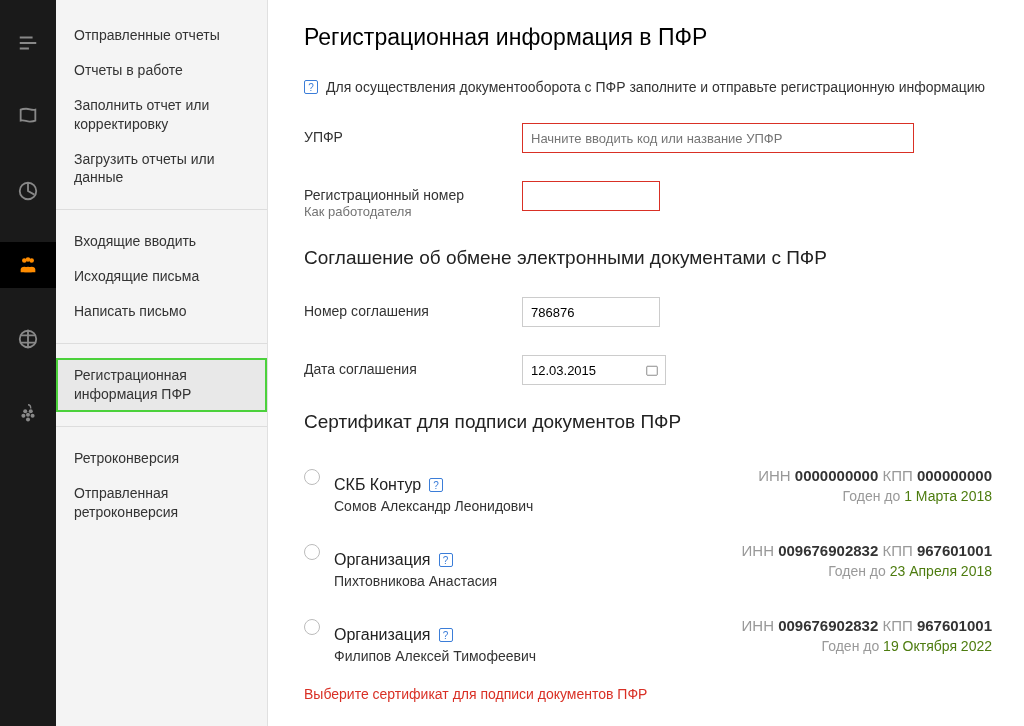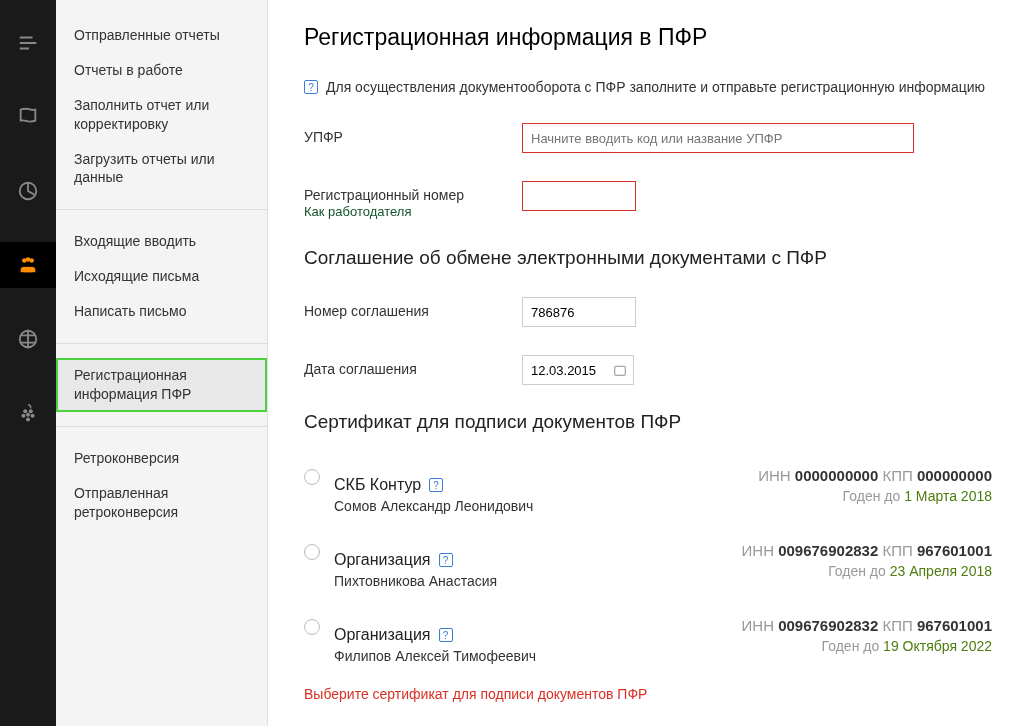--- a/index.html
+++ b/index.html
@@ -18,28 +18,28 @@
     
     .main { flex: 1; padding: 24px 32px 24px 36px; overflow: auto; }
     h1 { font-size: 23px; font-weight: 400; margin-bottom: 28px; color: #000000; }
     h2 { font-size: 19px; font-weight: 400; margin: 26px 0 20px; color: #222; }
     
     .info-line { display: flex; align-items: center; gap: 8px; margin-bottom: 24px; color: #333; font-size: 14px; }
     .info-icon { width: 14px; height: 14px; border: 1px solid #3b7dd8; color: #3b7dd8; font-size: 10px; display: inline-flex; align-items: center; justify-content: center; border-radius: 2px; }
     
     .form-row { display: flex; align-items: flex-start; margin-bottom: 14px; margin-top: 28px; }
     .form-label { width: 218px; flex-shrink: 0; font-size: 14px; line-height: 1.3; padding-top: 5px; }
-    .form-label .sub { display: block; color: #14532d; font-size: 13px; }
+    .form-label .sub { display: block; color: #737373; font-size: 13px; }
     .form-control { flex: 1; }
     
     input.text-input { height: 30px; border: 1px solid #ccc; padding: 0 8px; font-size: 13px; font-family: inherit; }
     input.error { border-color: #d93025; }
     .w-full { width: 100%; max-width: 392px; }
-    .w-sm { width: 114px; }
-    .w-md { width: 112px; }
+    .w-sm { width: 138px; }
+    .w-md { width: 144px; }
     
     .date-wrap { position: relative; display: inline-block; }
     .date-wrap .cal-icon { position: absolute; right: 8px; top: 50%; transform: translateY(-50%); width: 12px; height: 12px; color: #666; pointer-events: none; }
     .date-wrap input { padding-right: 26px; }
     
     hr.sep { border: none; border-top: 1px solid #e5e5e5; margin: 26px 0; }
     
     .cert-row { display: flex; padding: 14px 0; align-items: flex-start; gap: 14px; }
     .cert-radio { width: 16px; height: 16px; border: 1px solid #bbb; border-radius: 50%; margin-top: 2px; flex-shrink: 0; cursor: pointer; }
     .cert-left { flex: 1; }

